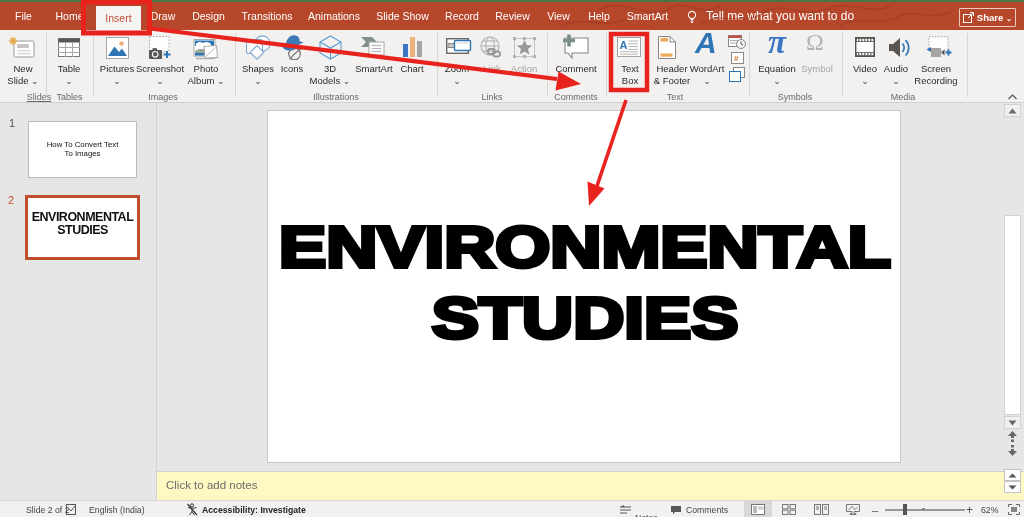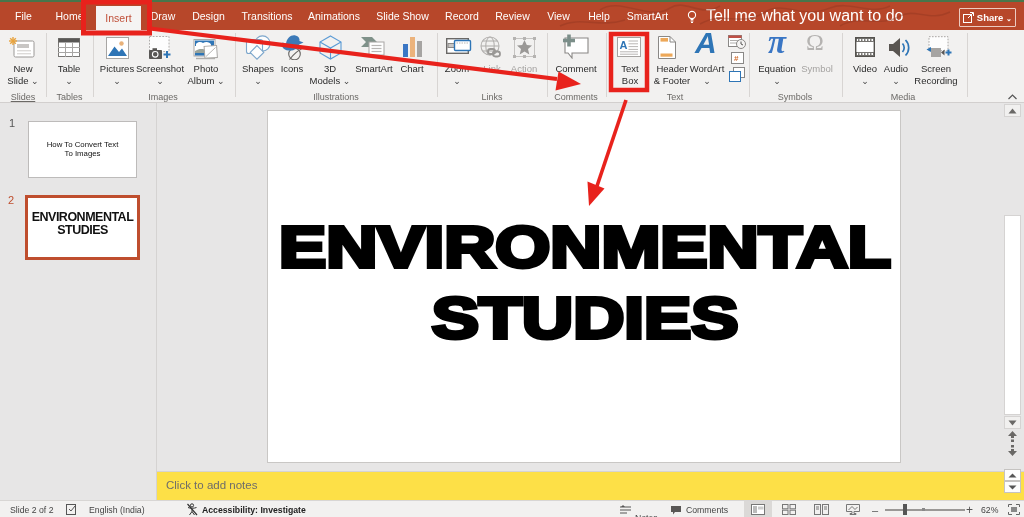--- a/index.html
+++ b/index.html
@@ -16,21 +16,21 @@
 .gsep { position:absolute; top:3px; height:64px; width:1px; background:#d8d5d3; }
 .btnlabel { position:absolute; font-size:9.5px; color:#2b2b2b; text-align:center; line-height:11.5px; }
 .gray { color:#a5a3a1; }
 .chev { font-size:9px; color:#444; }
 .main { position:absolute; left:0; top:103px; width:1024px; height:368px; background:#e7e6e6; }
 .sidebar { position:absolute; left:0; top:103px; width:157px; height:397px; background:#e7e6e6; border-right:1px solid #d5d3d2; }
 .thumb1 { position:absolute; left:28px; top:121px; width:109px; height:57px; background:#fff; border:1px solid #bdbbba; }
 .thumb2 { position:absolute; left:25px; top:195px; width:115px; height:65px; background:#fff; border:3px solid #bf4e2e; }
 .slide { position:absolute; left:267px; top:110px; width:634px; height:353px; background:#fff; border:1px solid #c9c7c5; }
 .bigtitle { position:absolute; left:0; width:634px; text-align:center; font-weight:bold; color:#000; }
-.notesbar { position:absolute; left:157px; top:471px; width:867px; height:29px; background:#fde047; border-top:1px solid #d5d3d2; }
+.notesbar { position:absolute; left:157px; top:471px; width:867px; height:29px; background:#fef9c3; border-top:1px solid #d5d3d2; }
 .notesbar span { position:absolute; left:9px; top:7px; font-size:11.5px; color:#6e6c6a; }
 .statusbar { position:absolute; left:0; top:500px; width:1024px; height:17px; background:#f2f1f0; border-top:1px solid #d8d6d4; font-size:8.7px; color:#444; }
 .vscroll { position:absolute; left:1004px; top:104px; width:17px; height:367px; }
 svg.anno { position:absolute; left:0; top:0; width:1024px; height:517px; pointer-events:none; }
 </style>
 </head>
 <body>
 <div class="greenstrip"></div>
 <div class="titlebar"></div>
 <div class="tabs">
@@ -49,21 +49,21 @@
   <div class="tab" style="left:624px;width:47px;">SmartArt</div>
 </div>
 <svg style="position:absolute;left:686px;top:10px;" width="12" height="14" viewBox="0 0 12 14">
     <g fill="none" stroke="#fff" stroke-width="1.1">
       <circle cx="6" cy="5" r="3.6"></circle>
       <line x1="4.6" y1="9.5" x2="7.4" y2="9.5"></line>
       <line x1="4.6" y1="11" x2="7.4" y2="11"></line>
       <line x1="5" y1="12.5" x2="7" y2="12.5"></line>
     </g>
   </svg>
-<div style="position:absolute;left:706px;top:2px;height:28px;line-height:28px;color:#fff;font-size:16px;">Tell me what you want to do</div>
+<div style="position:absolute;left:706px;top:2px;height:28px;line-height:28px;color:#fff;font-size:12px;">Tell me what you want to do</div>
 <svg style="position:absolute;left:0;top:2px;" width="1024" height="28" viewBox="0 0 1024 28">
   <g fill="none" stroke="#8f3520" stroke-width="1.6" opacity="0.4">
     <path d="M600 8 C 620 -6 650 20 670 6 C 685 -4 700 16 720 4"></path>
     <path d="M700 22 C 725 8 740 26 765 10 C 785 -2 800 18 830 6 C 850 -2 870 14 890 4"></path>
     <path d="M840 24 C 860 12 880 26 900 14 C 915 6 930 20 950 10"></path>
     <path d="M560 24 C 580 14 600 26 625 18"></path>
   </g>
 </svg>
 <div class="sharebtn"><svg style="vertical-align:-2px" width="11" height="11" viewBox="0 0 11 11">
       <g fill="none" stroke="#fff">
@@ -74,21 +74,21 @@
 <div class="ribbon" id="ribbon">
   <div class="gsep" style="left:46px;"></div>
   <div class="gsep" style="left:93px;"></div>
   <div class="gsep" style="left:235px;"></div>
   <div class="gsep" style="left:437px;"></div>
   <div class="gsep" style="left:547px;"></div>
   <div class="gsep" style="left:606px;"></div>
   <div class="gsep" style="left:749px;"></div>
   <div class="gsep" style="left:842px;"></div>
   <div class="gsep" style="left:967px;"></div>
-  <div class="grouplabel" style="left:3px;width:40px;text-decoration:underline;">Slides</div>
+  <div class="grouplabel" style="left:19px;width:40px;text-decoration:underline;">Slides</div>
   <div class="grouplabel" style="left:49px;width:41px;">Tables</div>
   <div class="grouplabel" style="left:113px;width:100px;">Images</div>
   <div class="grouplabel" style="left:286px;width:100px;">Illustrations</div>
   <div class="grouplabel" style="left:442px;width:100px;">Links</div>
   <div class="grouplabel" style="left:526px;width:100px;">Comments</div>
   <div class="grouplabel" style="left:625px;width:100px;">Text</div>
   <div class="grouplabel" style="left:745px;width:100px;">Symbols</div>
   <div class="grouplabel" style="left:853px;width:100px;">Media</div>
   <svg style="position:absolute;left:1007px;top:63px;" width="11" height="8" viewBox="0 0 11 8">
       <path d="M1.5 6 L5.5 2 L9.5 6" stroke="#555" stroke-width="1.2" fill="none"></path>
@@ -315,21 +315,21 @@
 <div class="thumb2">
   <div style="position:absolute;left:0;top:13px;width:109px;text-align:center;font-weight:bold;font-size:12.5px;line-height:13px;color:#111;letter-spacing:-0.5px;">ENVIRONMENTAL<br>STUDIES</div>
 </div>
 <div class="slide">
   <div class="bigtitle" style="top:100px;font-size:58px;line-height:71px;-webkit-text-stroke:4px #000;transform:scaleX(1.22);">ENVIRONMENTAL<br>STUDIES</div>
 </div>
 <div class="notesbar">
     <span>Click to add notes</span>
   </div>
 <div class="statusbar" id="statusbar">
-  <span style="position:absolute;left:10px;top:4px;">Slide 2 of 2</span>
+  <span style="position:absolute;left:26px;top:4px;">Slide 2 of 2</span>
   <svg style="position:absolute;left:66px;top:3px;" width="12" height="11" viewBox="0 0 12 11">
       <rect x="0.5" y="0.5" width="9" height="10" fill="none" stroke="#555"></rect>
       <path d="M3 5 L5 7 L9 2" stroke="#555" fill="none"></path>
     </svg>
   <span style="position:absolute;left:89px;top:4px;">English (India)</span>
   <svg style="position:absolute;left:186px;top:2px;" width="13" height="13" viewBox="0 0 13 13">
       <circle cx="6" cy="2.4" r="1.6" fill="none" stroke="#333"></circle>
       <path d="M2 4.5 C4 5.5 8 5.5 10.5 4.5 M6 6 L6 8.5 M6 8.5 L3.5 12 M6 8.5 L8.5 12" stroke="#333" fill="none"></path>
       <line x1="1.5" y1="1" x2="11" y2="12" stroke="#333" stroke-width="1.2"></line>
     </svg>

